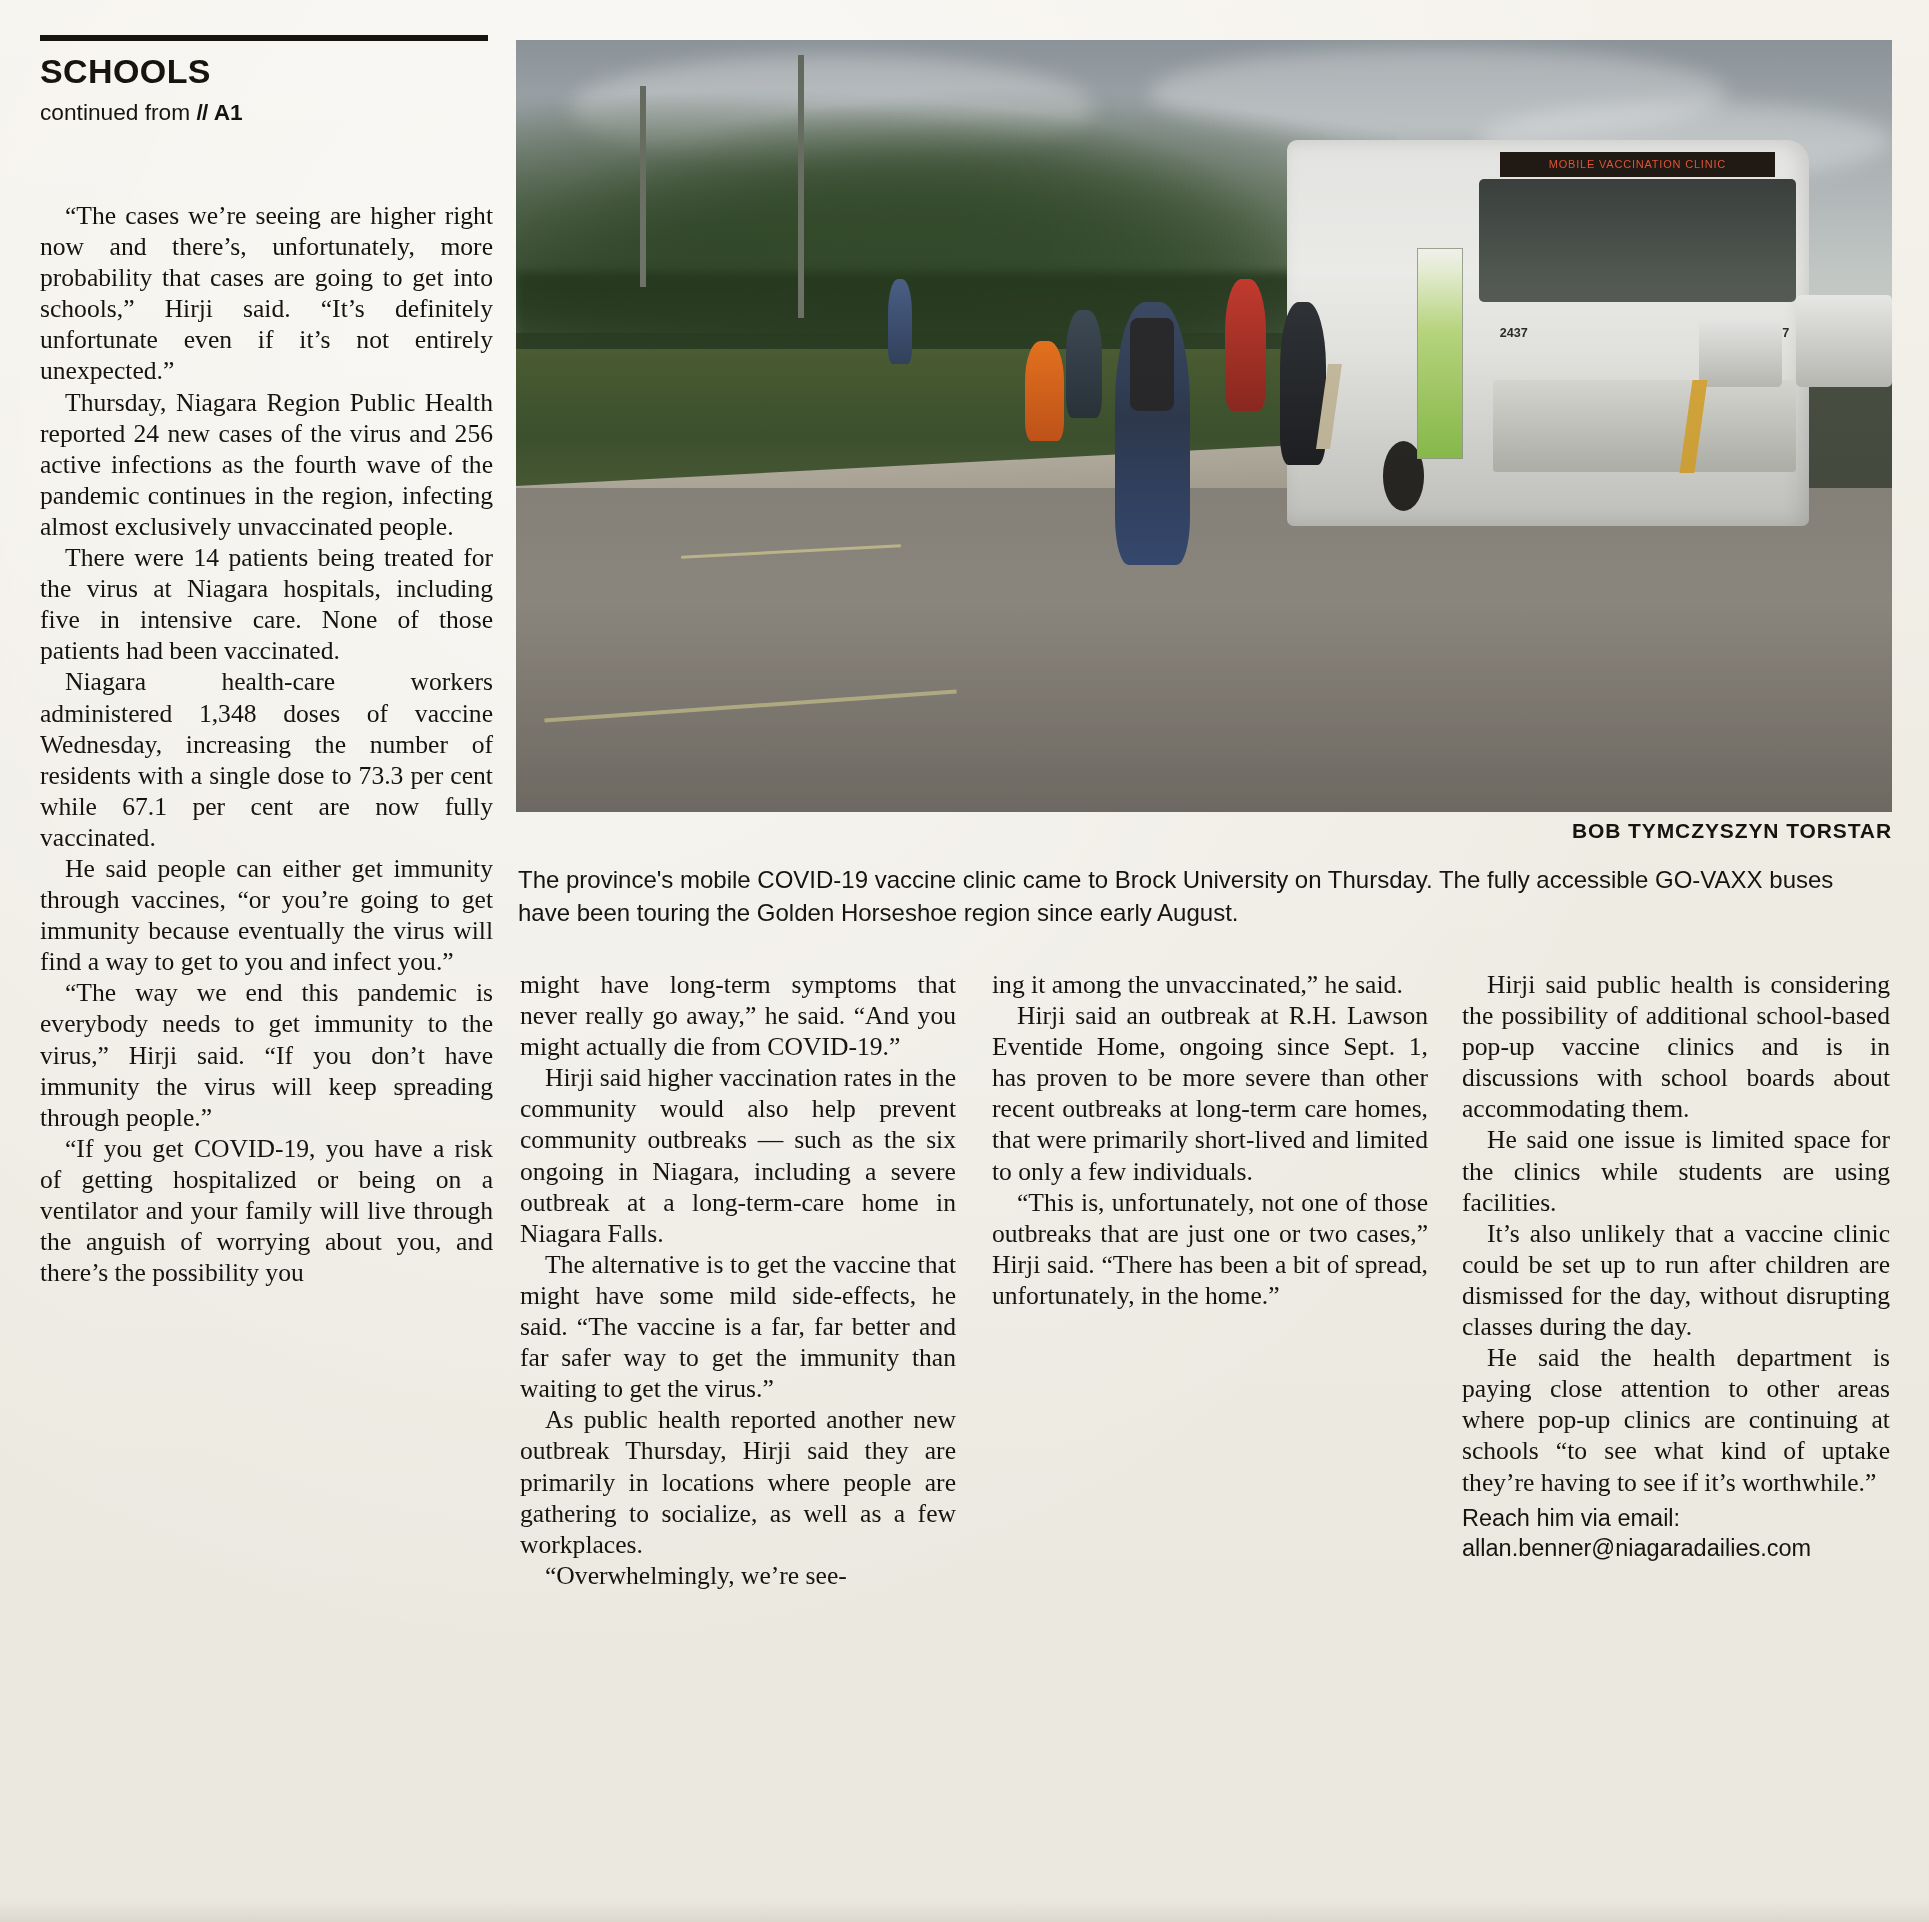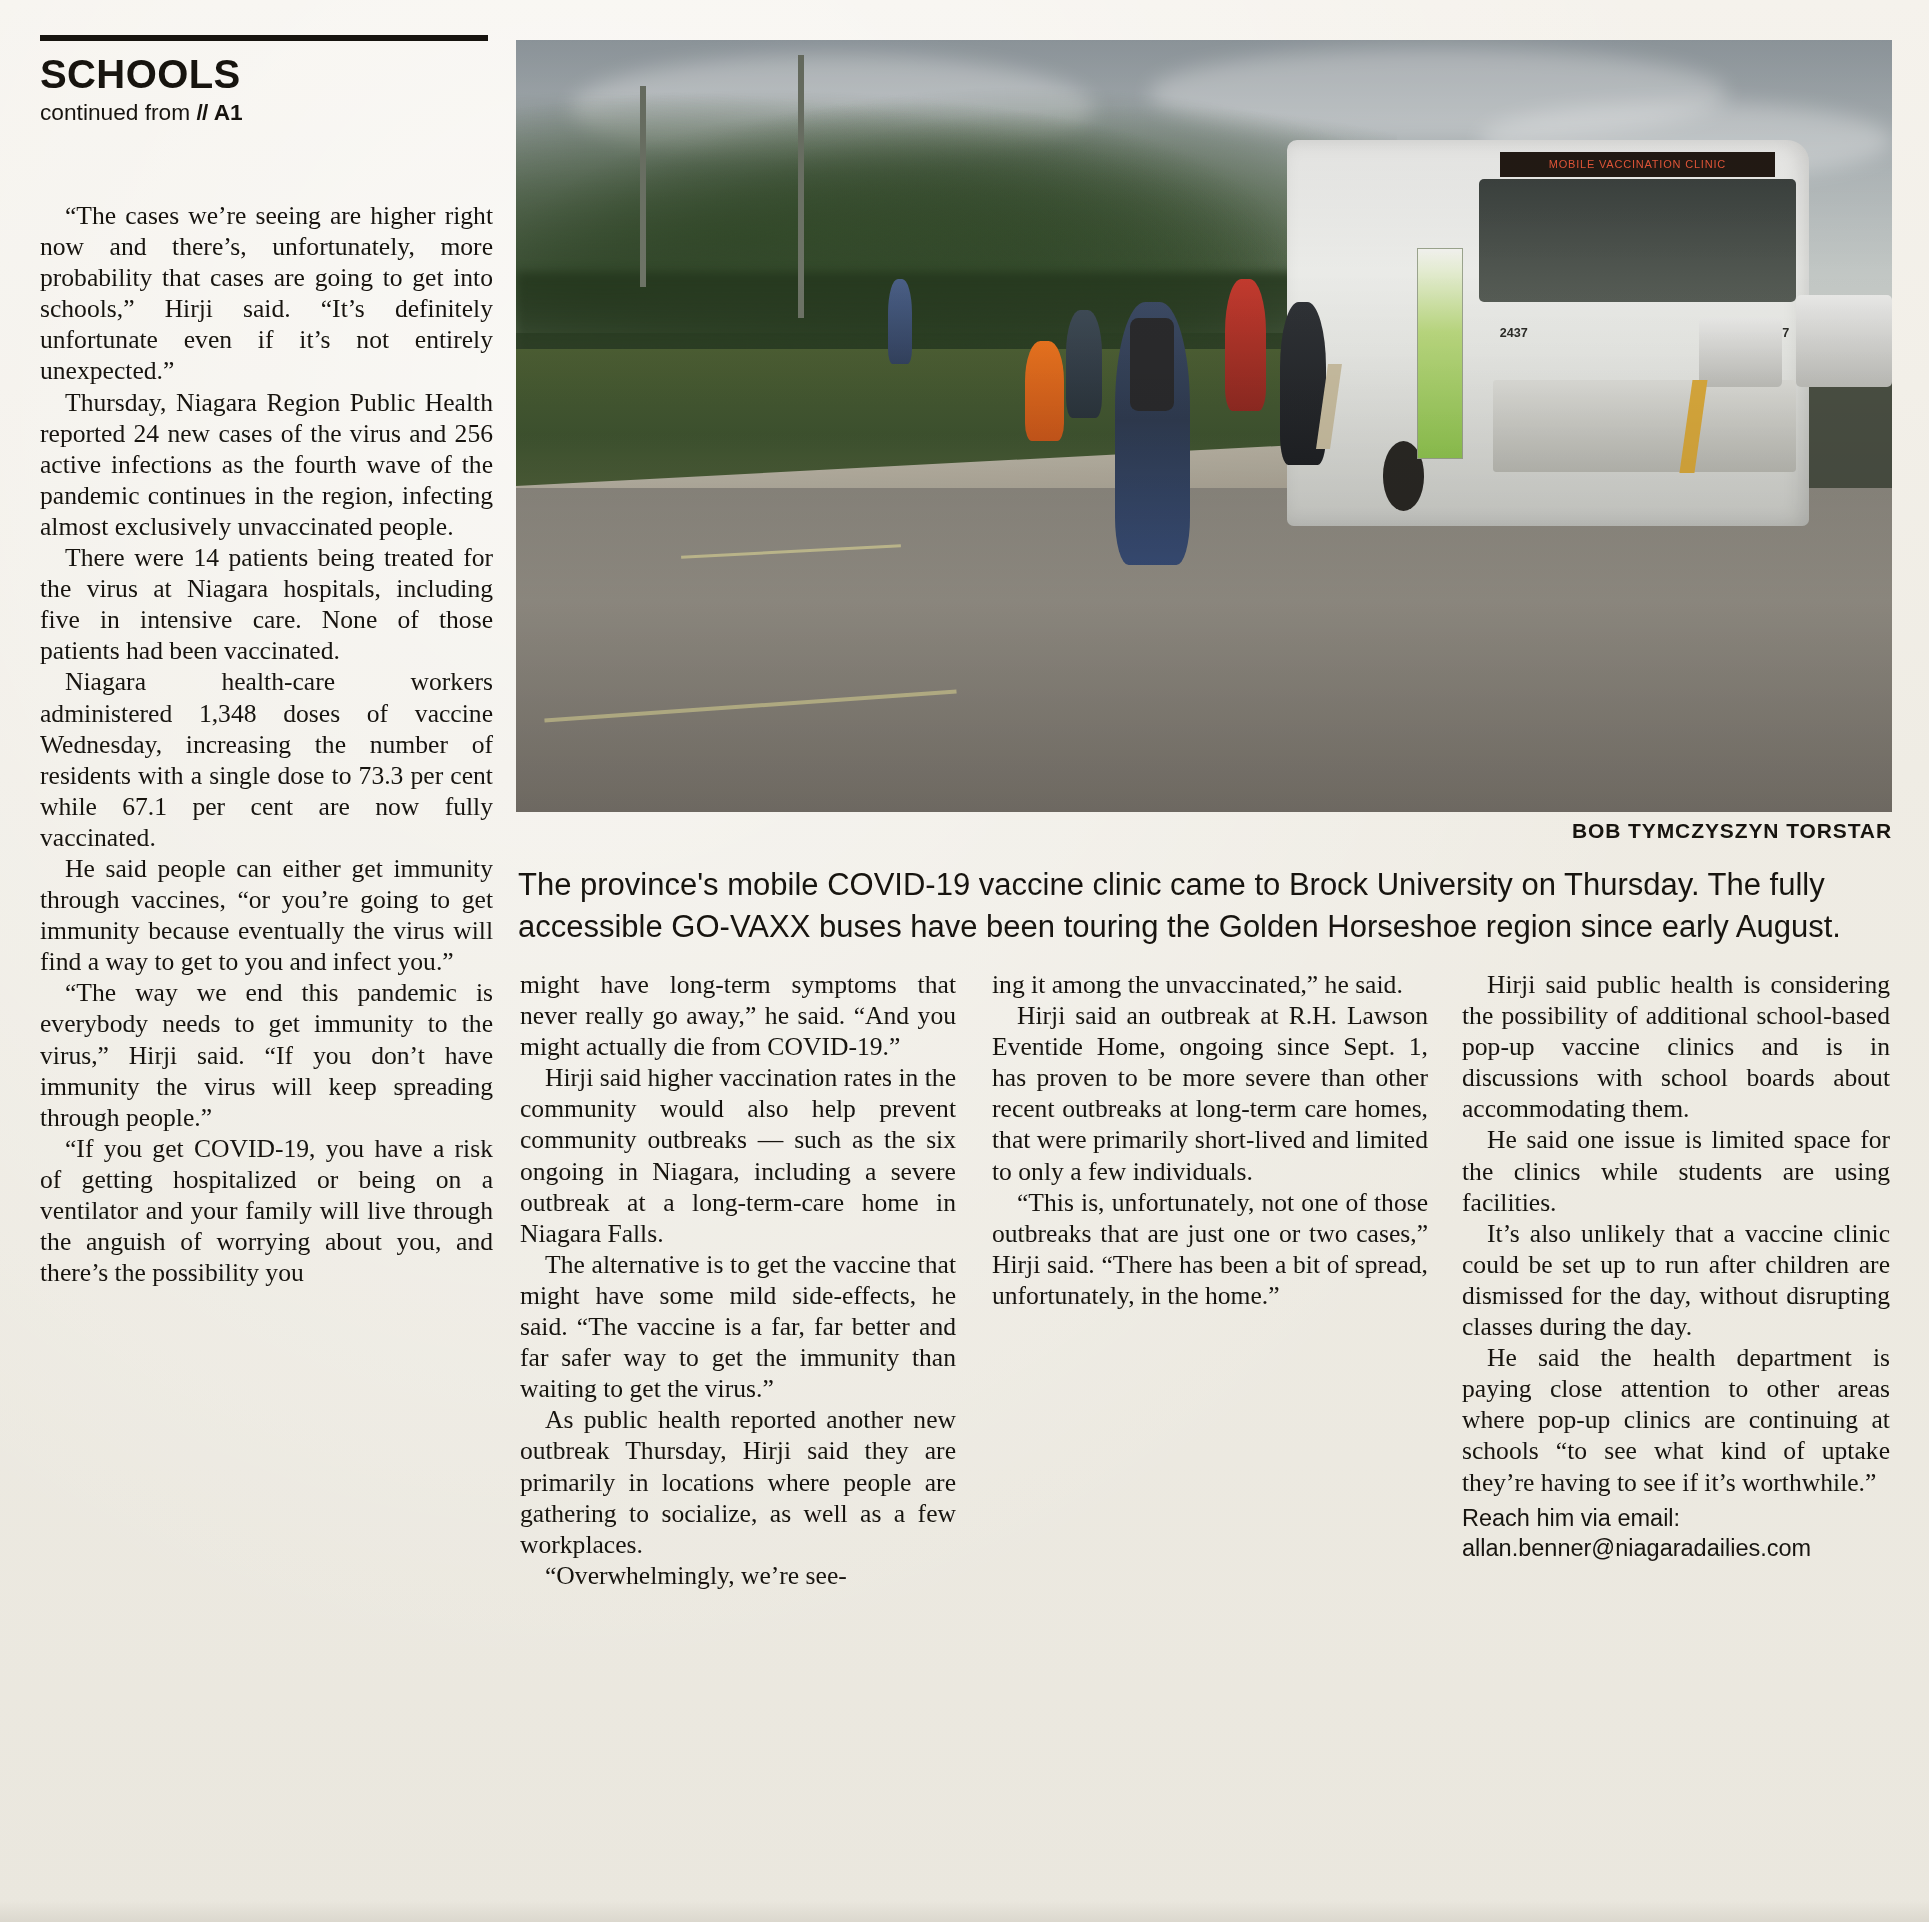--- a/index.html
+++ b/index.html
@@ -37,21 +37,21 @@
     height: 5.9px;
     background: #17140f;
   }
   .kicker {
     position: absolute;
     left: 40px;
     top: 52px;
     width: 453px;
     font-family: "Liberation Sans", sans-serif;
     font-weight: bold;
-    font-size: 40px;
+    font-size: 34px;
     letter-spacing: 0.4px;
     color: #17140f;
   }
   .continued {
     position: absolute;
     left: 40px;
     top: 99px;
     width: 453px;
     font-family: "Liberation Sans", sans-serif;
     font-size: 22.7px;
@@ -296,21 +296,21 @@
     font-size: 21px;
     letter-spacing: 0.9px;
     color: #17140f;
   }
   .caption {
     position: absolute;
     left: 518px;
     top: 864px;
     width: 1368px;
     font-family: "Liberation Sans", sans-serif;
-    font-size: 31px;
+    font-size: 24px;
     line-height: 1.36;
     color: #17140f;
   }
 
   
   .signoff {
     font-family: "Liberation Sans", sans-serif;
     font-size: 23.5px;
     line-height: 1.28;
     text-indent: 0;

